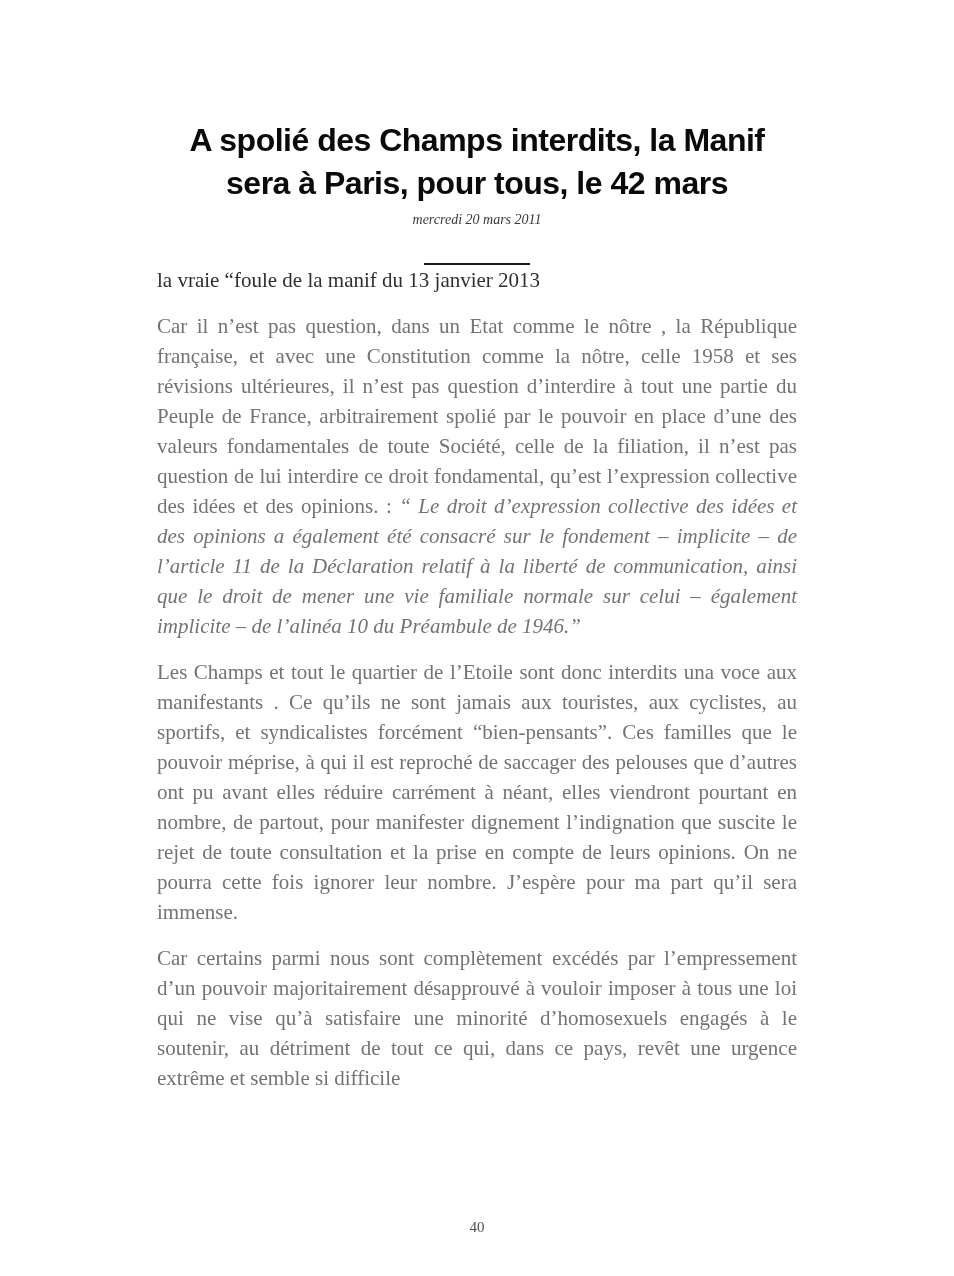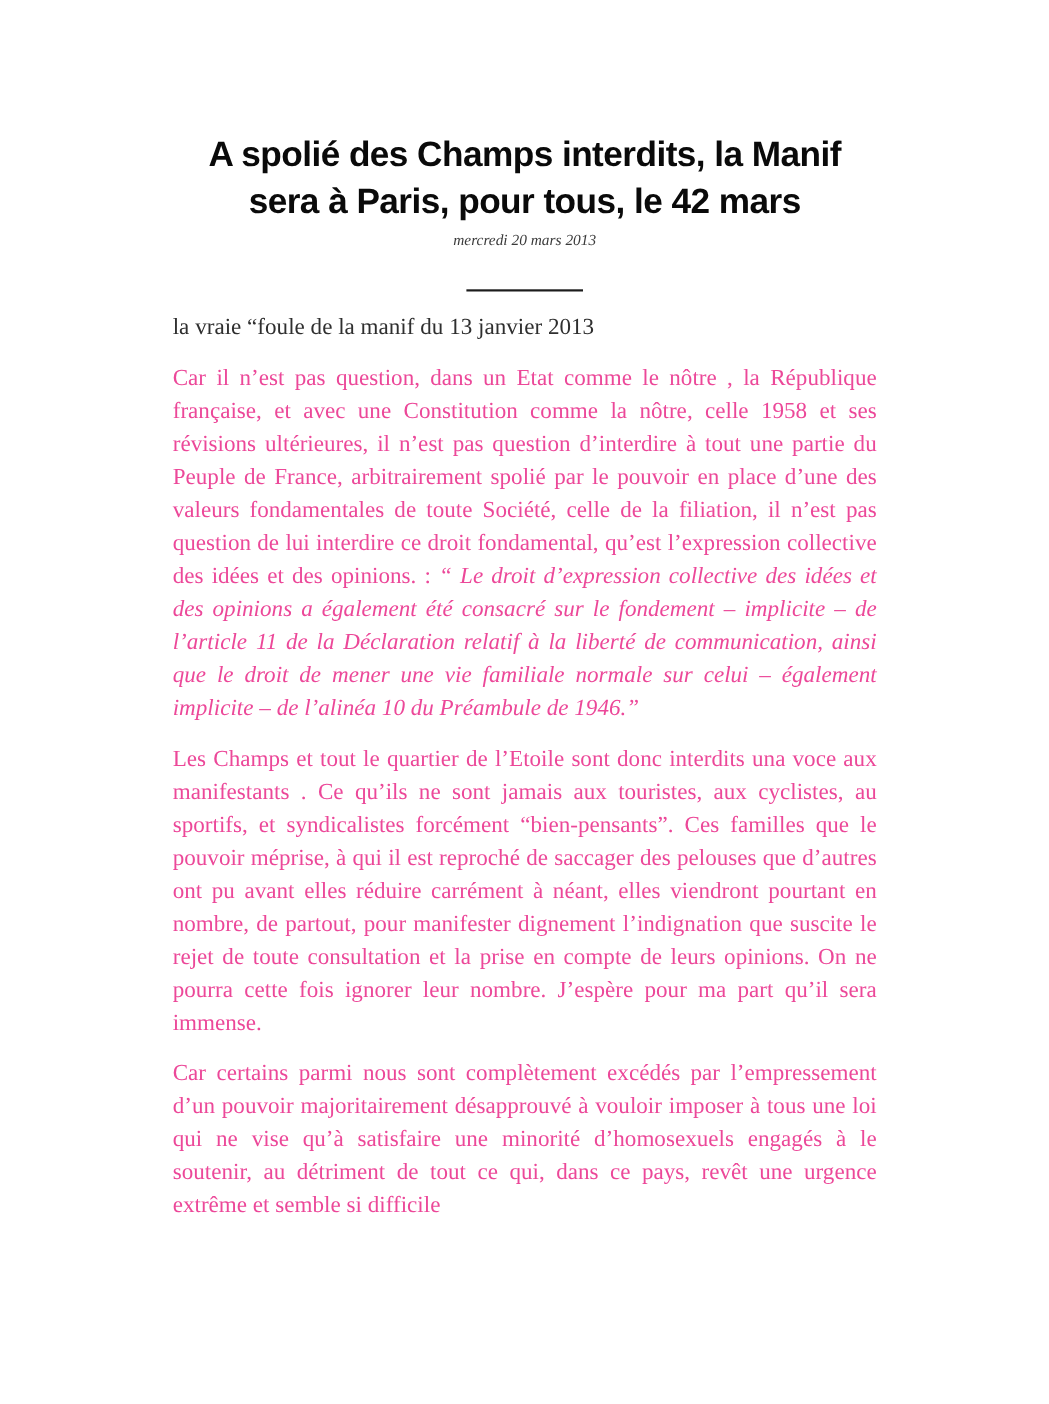--- a/index.html
+++ b/index.html
@@ -43,31 +43,31 @@
     font-size: 14px;
     color: #3a3a3a;
   }
   .separator {
     width: 106px;
     height: 0;
     border-bottom: 2px solid #1c1c1c;
     margin: 35px auto 0 auto;
   }
   .lead {
-    margin-top: 17px;
+    margin-top: 0;
     font-size: 21px;
     line-height: 30px;
     color: #2f2f2f;
   }
   p.body {
     margin: 16px 0 0 0;
     font-size: 21px;
     line-height: 30px;
     text-align: justify;
-    color: #ec4899;
+    color: #737373;
   }
   p.body .italic {
     font-style: italic;
   }
   .page-number {
     position: absolute;
     bottom: 40px;
     left: 0;
     width: 100%;
     text-align: center;
@@ -79,27 +79,28 @@
 <body>
 
 <div class="page">
   <div class="content">
 
     <h1 class="title">
       <span class="title-line">A spolié des Champs interdits, la Manif</span>
       <span class="title-line">sera à Paris, pour tous, le 42 mars</span>
     </h1>
 
-    <div class="date">mercredi 20 mars 2013</div>
+    <div class="date">mercredi 20 mars 2011</div>
 
     <div class="separator"></div>
 
     <div class="lead">la vraie “foule de la manif du 13 janvier 2013</div>
 
     <p class="body"><span>Car il n’est pas question, dans un Etat comme le nôtre , la République française, et avec une Constitution comme la nôtre, celle 1958 et  ses révisions ultérieures, il n’est pas question  d’interdire à tout une partie du Peuple de France, arbitrairement spolié par le pouvoir en place d’une des valeurs fondamentales de toute Société, celle de la filiation, il n’est pas question de lui interdire ce droit fondamental, qu’est l’expression collective des idées et des opinions. : </span><span class="italic">“ Le droit d’expression collective des idées et des opinions a également été consacré sur le fondement – implicite – de l’article 11 de la Déclaration relatif à la liberté de communication, ainsi que le droit de mener une vie familiale normale sur celui – également implicite – de l’alinéa 10 du Préambule de 1946.”</span></p>
 
     <p class="body"><span>Les Champs et tout le quartier de  l’Etoile sont donc interdits una voce aux manifestants . Ce qu’ils ne sont jamais aux touristes, aux cyclistes, au sportifs, et syndicalistes forcément “bien-pensants”. Ces familles que le pouvoir méprise, à qui il est reproché de saccager des pelouses que d’autres ont pu avant elles réduire carrément à néant, elles viendront pourtant en nombre, de partout, pour manifester dignement l’indignation que suscite le rejet de toute consultation et la prise en compte de leurs opinions. On ne pourra cette fois ignorer leur nombre. J’espère pour ma part qu’il sera immense.</span></p>
 
     <p class="body"><span>Car certains parmi nous sont complètement excédés par l’empressement d’un pouvoir majoritairement désapprouvé  à  vouloir imposer à tous une loi qui ne vise qu’à satisfaire une minorité d’homosexuels engagés à le soutenir, au détriment de tout ce qui, dans ce pays, revêt une urgence extrême et semble si difficile</span></p>
 
   </div>
 
+  <div class="page-number">40</div>
 </div>
 
 </body></html>

